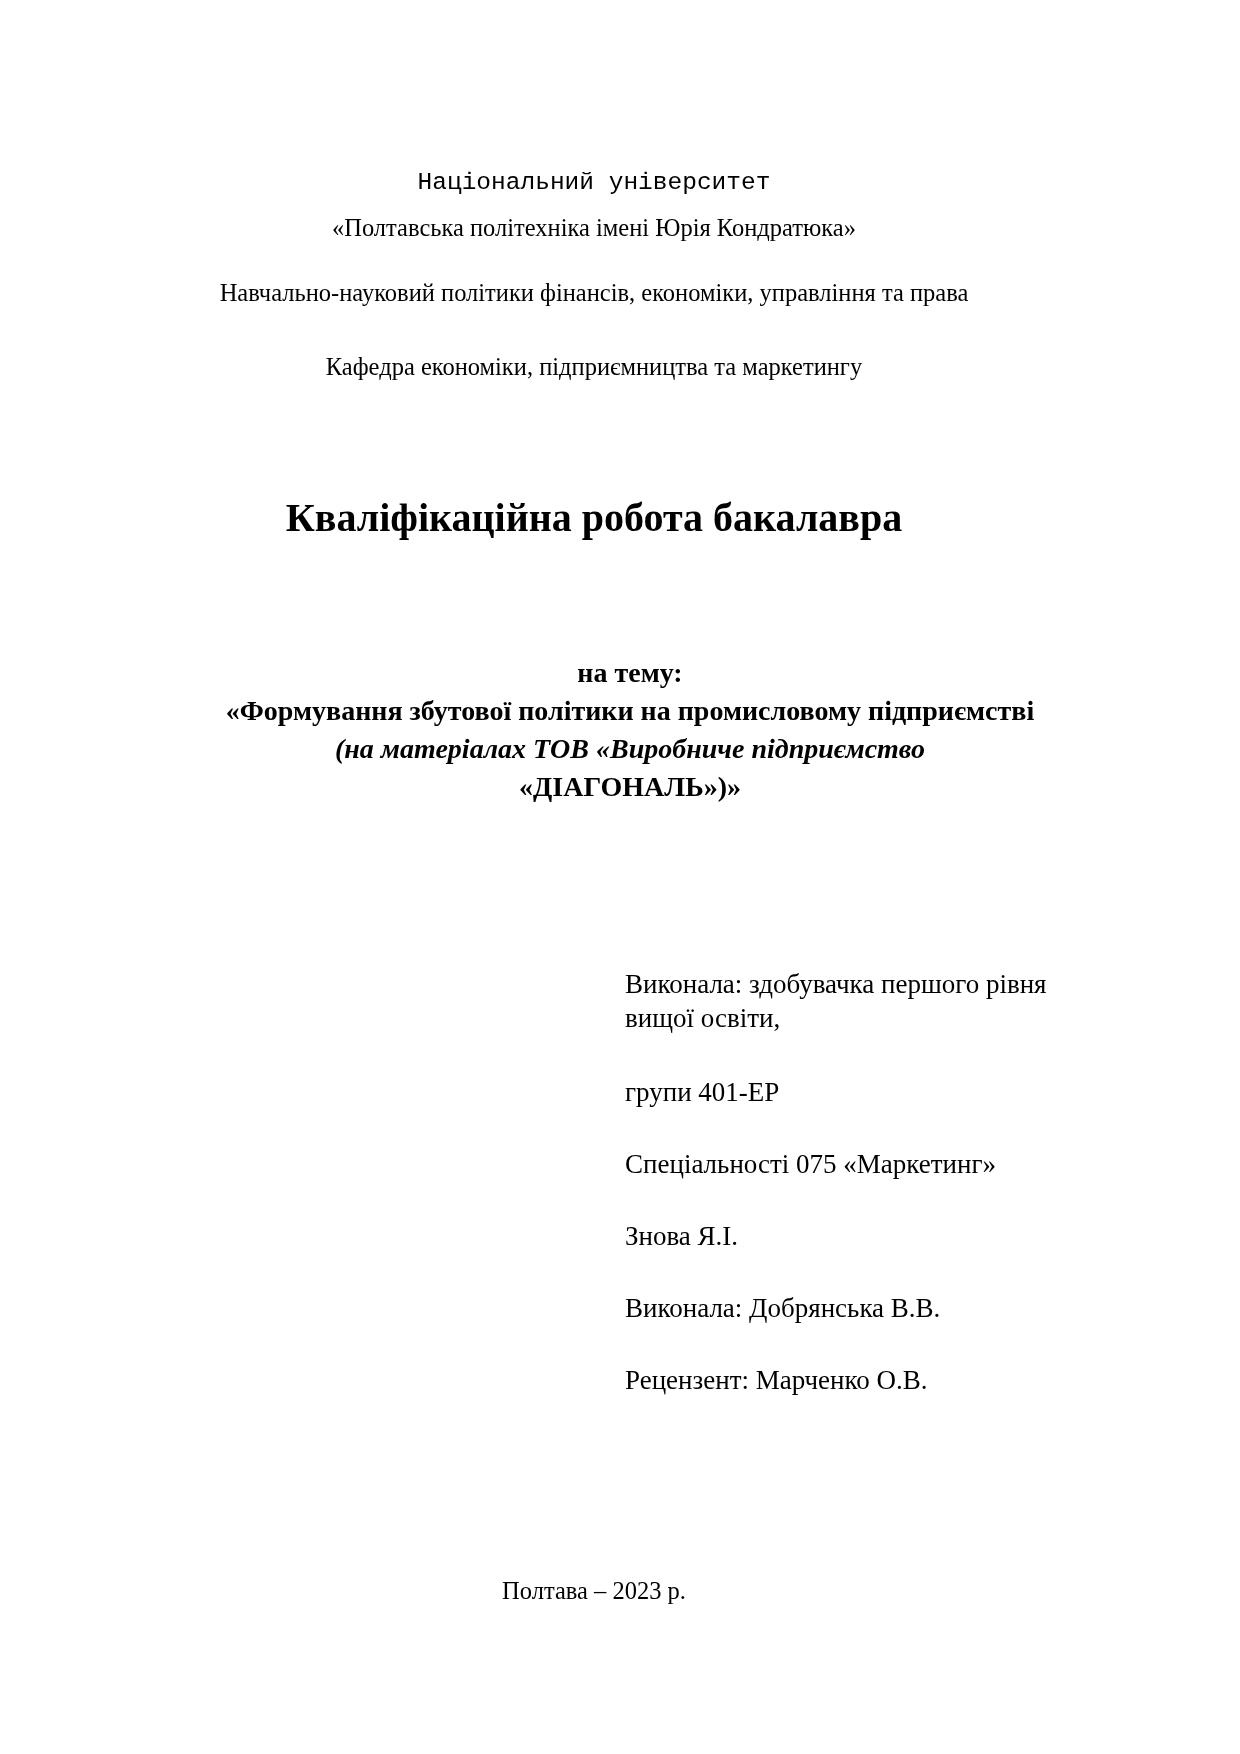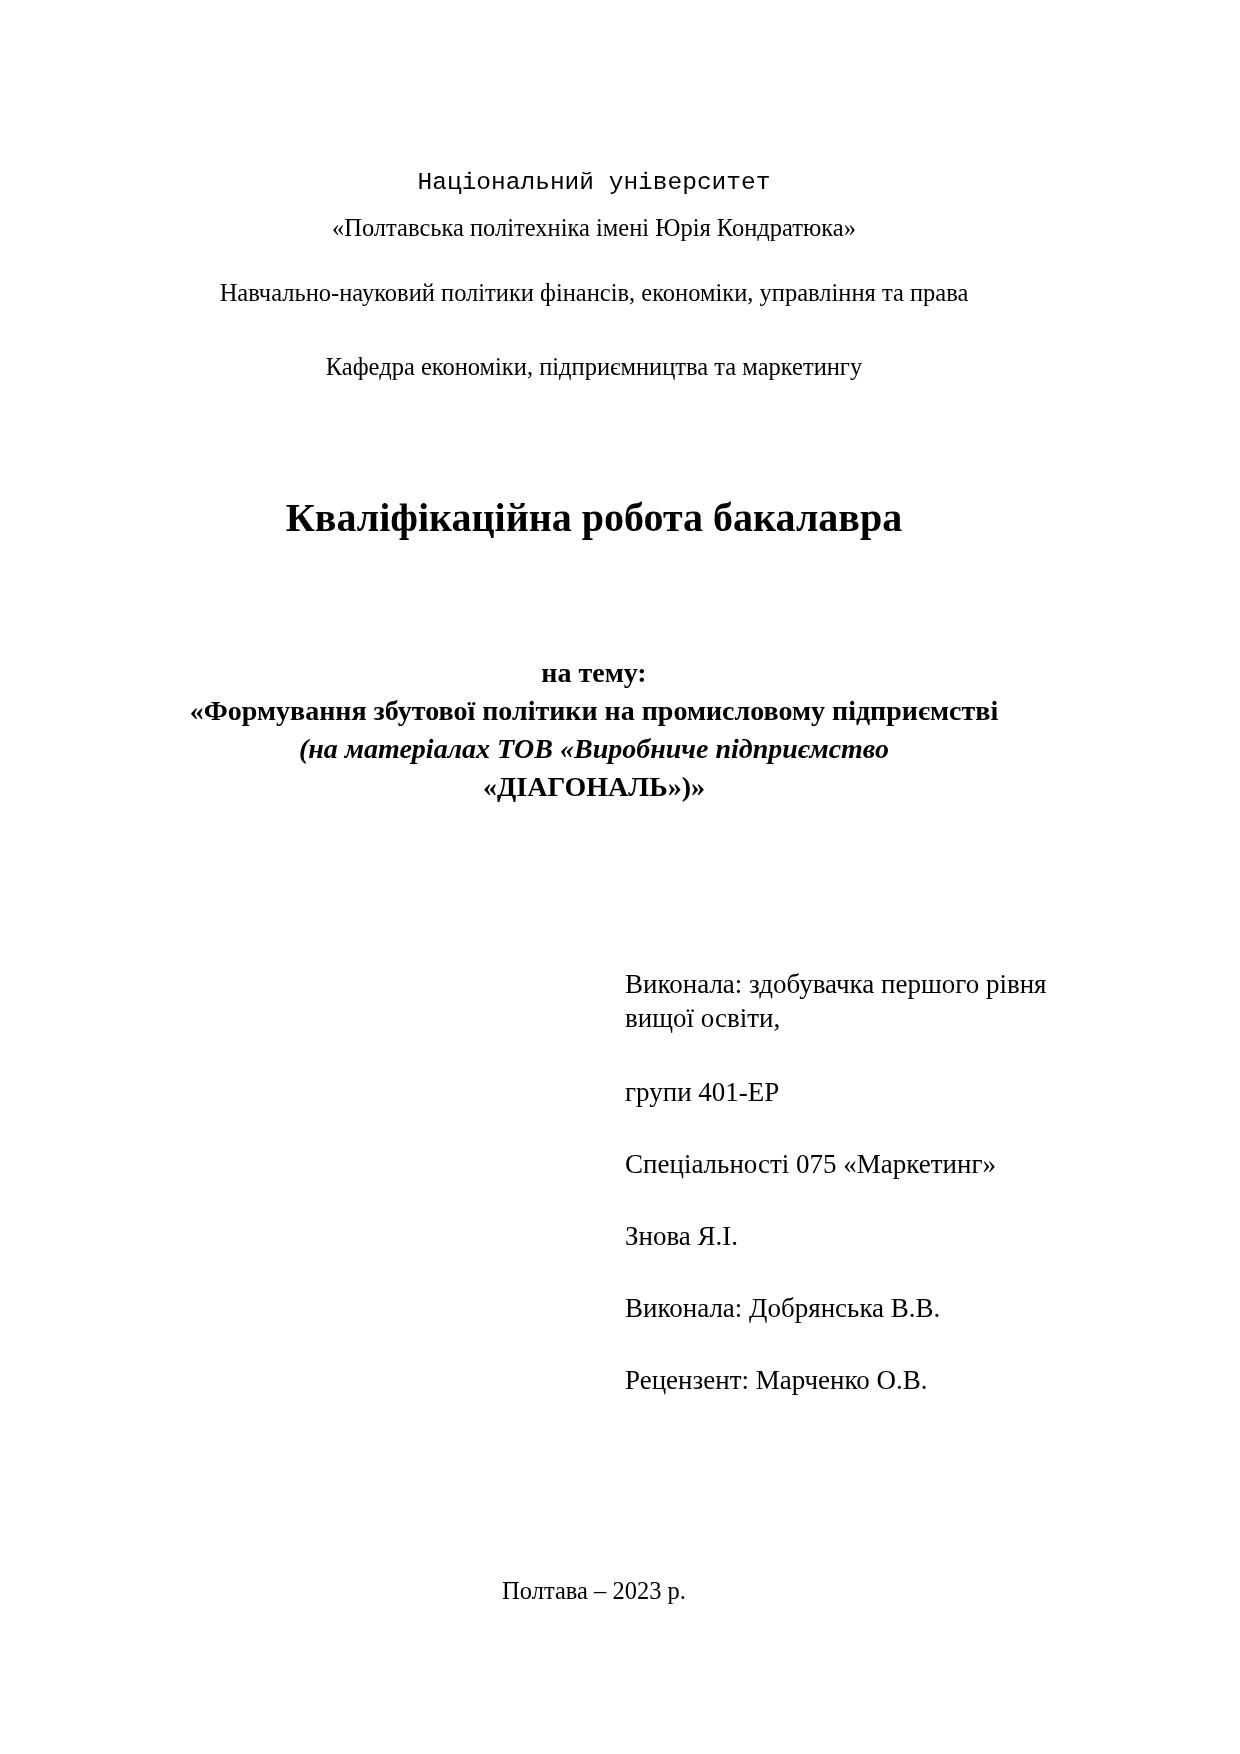--- a/index.html
+++ b/index.html
@@ -1,20 +1,20 @@
 <!DOCTYPE html>
 <html><head>
   <meta charset="utf-8">
   <style>
     html, body { margin: 0; padding: 0; background: #ffffff; }
     body { width: 1240px; height: 1754px; position: relative; font-family: "Liberation Serif", "DejaVu Serif", serif; color: #000; }
     .line { position: absolute; left: 0; width: 1188px; text-align: center; font-size: 24.5px; line-height: 1.2; white-space: nowrap; }
     .bold { font-weight: bold; }
     .title { font-size: 40px; }
-    .topic { font-size: 28px; }
+    .topic { font-size: 28px; padding-left: 36px; }
     .right { position: absolute; left: 625px; font-size: 27px; line-height: 1.2; }
   </style>
 </head>
 <body>
 
 <div>
   <div class="line" style="top:168px;font-family:Liberation Mono, monospace;">Національний університет</div>
   <div class="line" style="top:213px;">«Полтавська політехніка імені Юрія Кондратюка»</div>
   <div class="line" style="top:278px;">Навчально-науковий політики фінансів, економіки, управління та права</div>
   <div class="line" style="top:336px;margin-top:16px;">Кафедра економіки, підприємництва та маркетингу</div>

